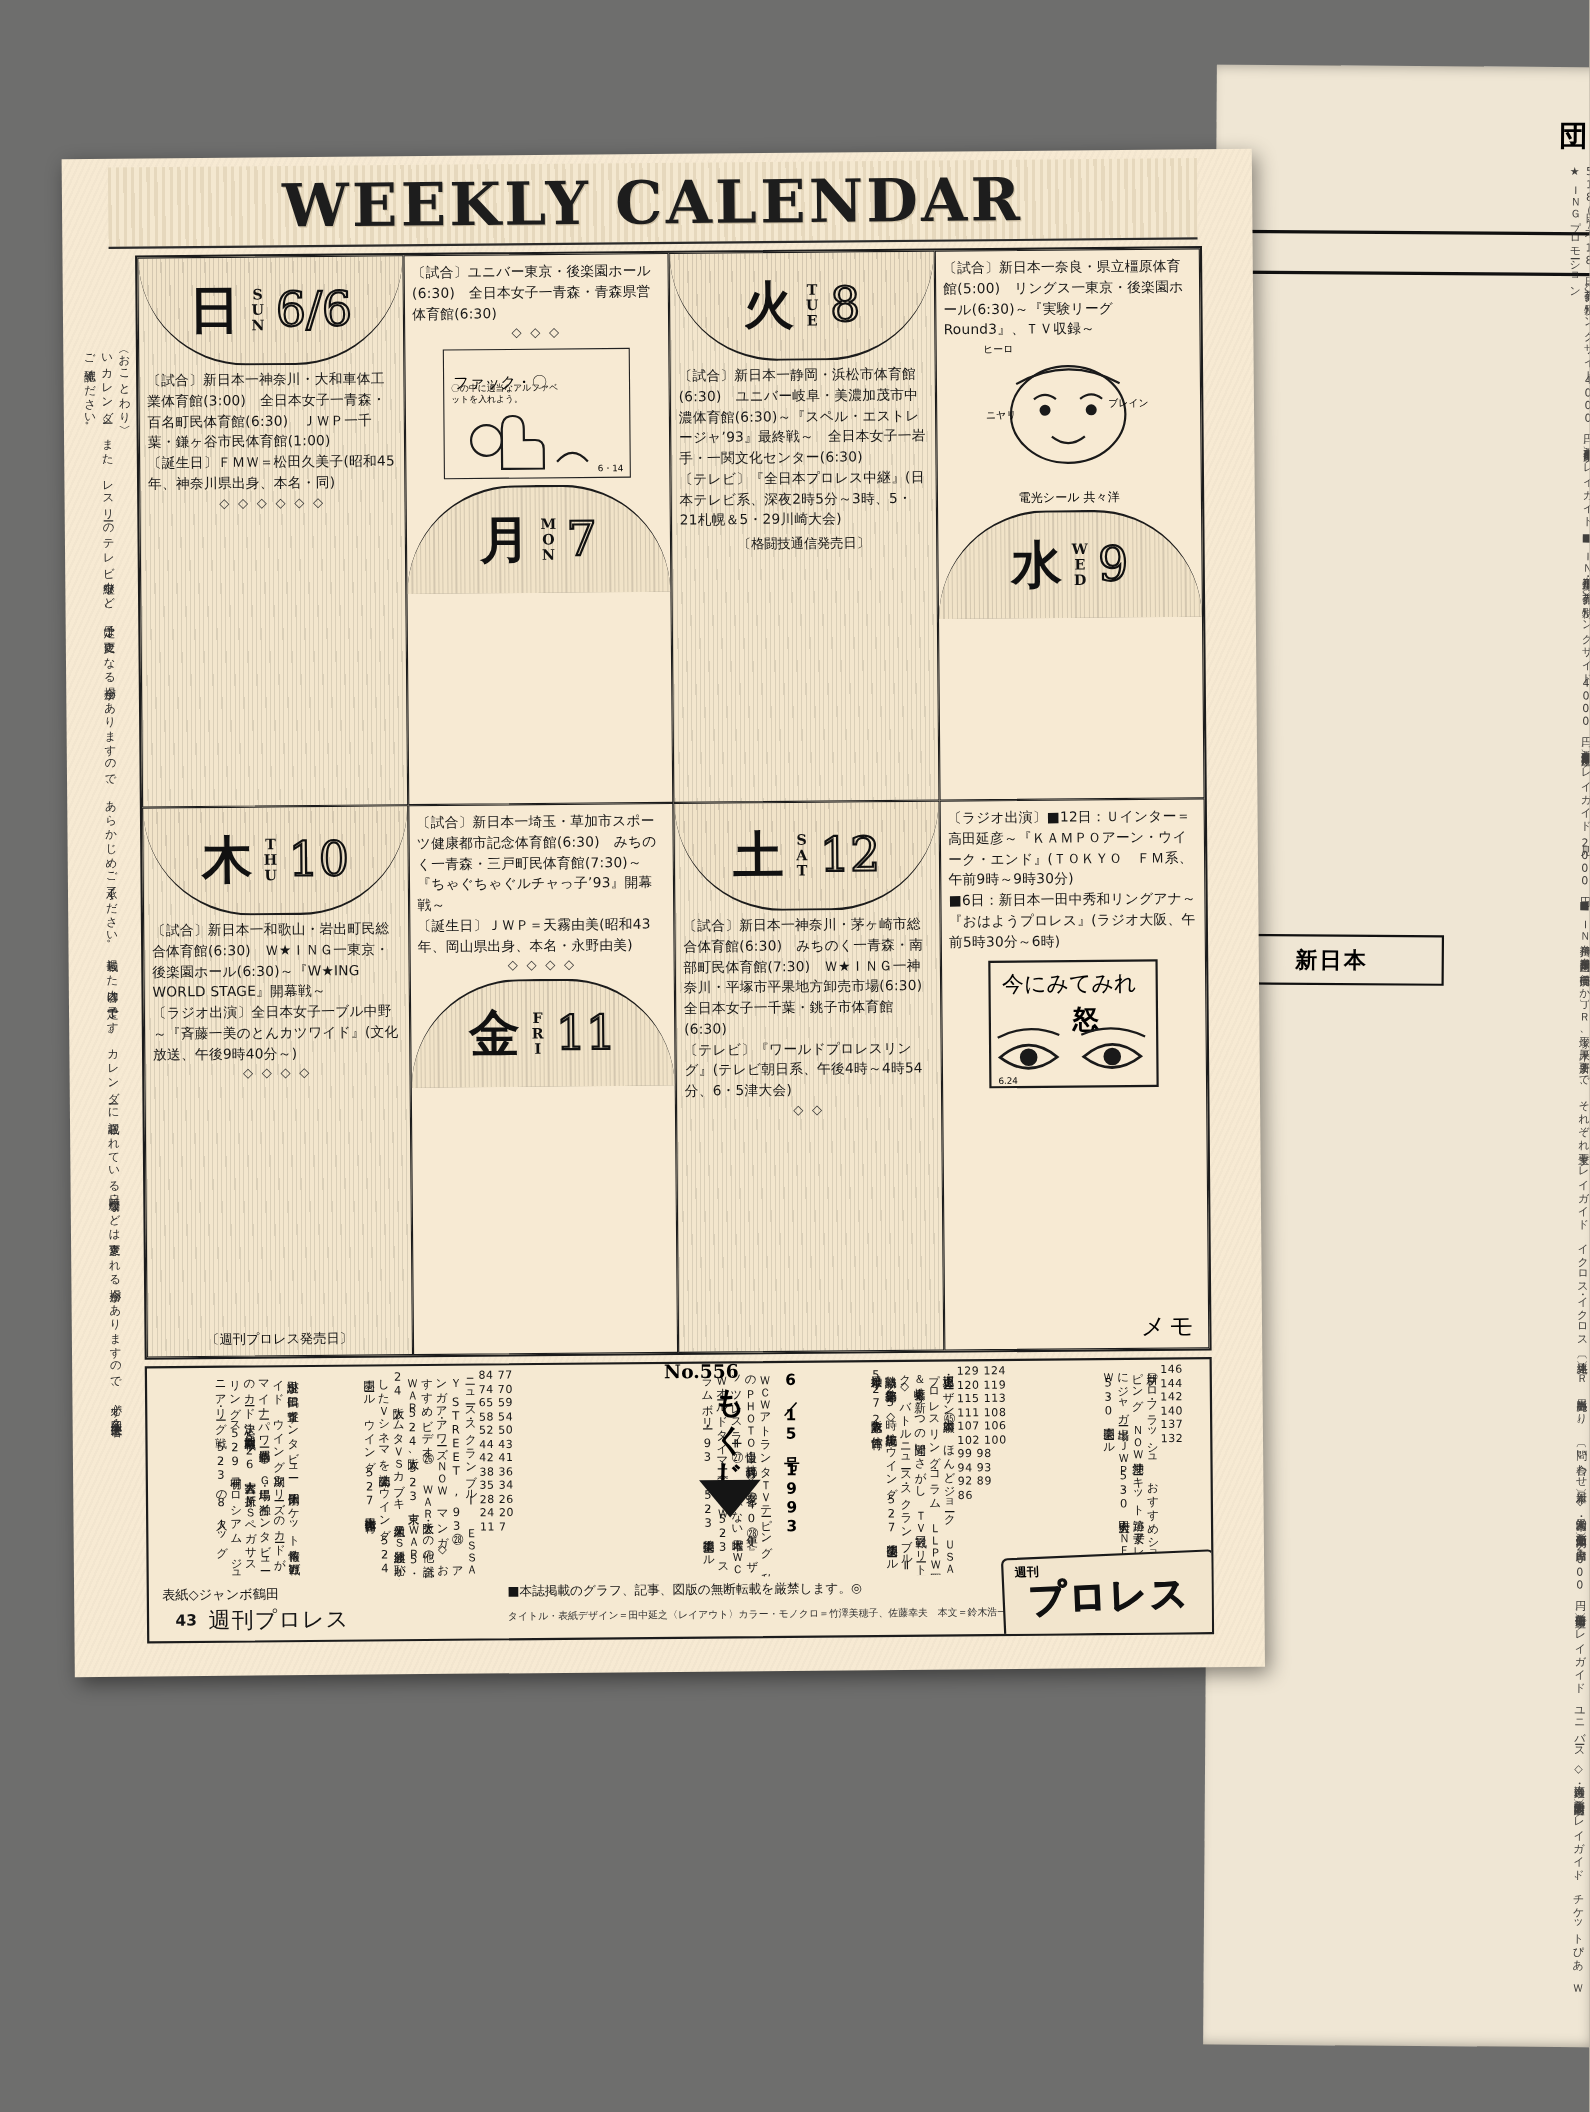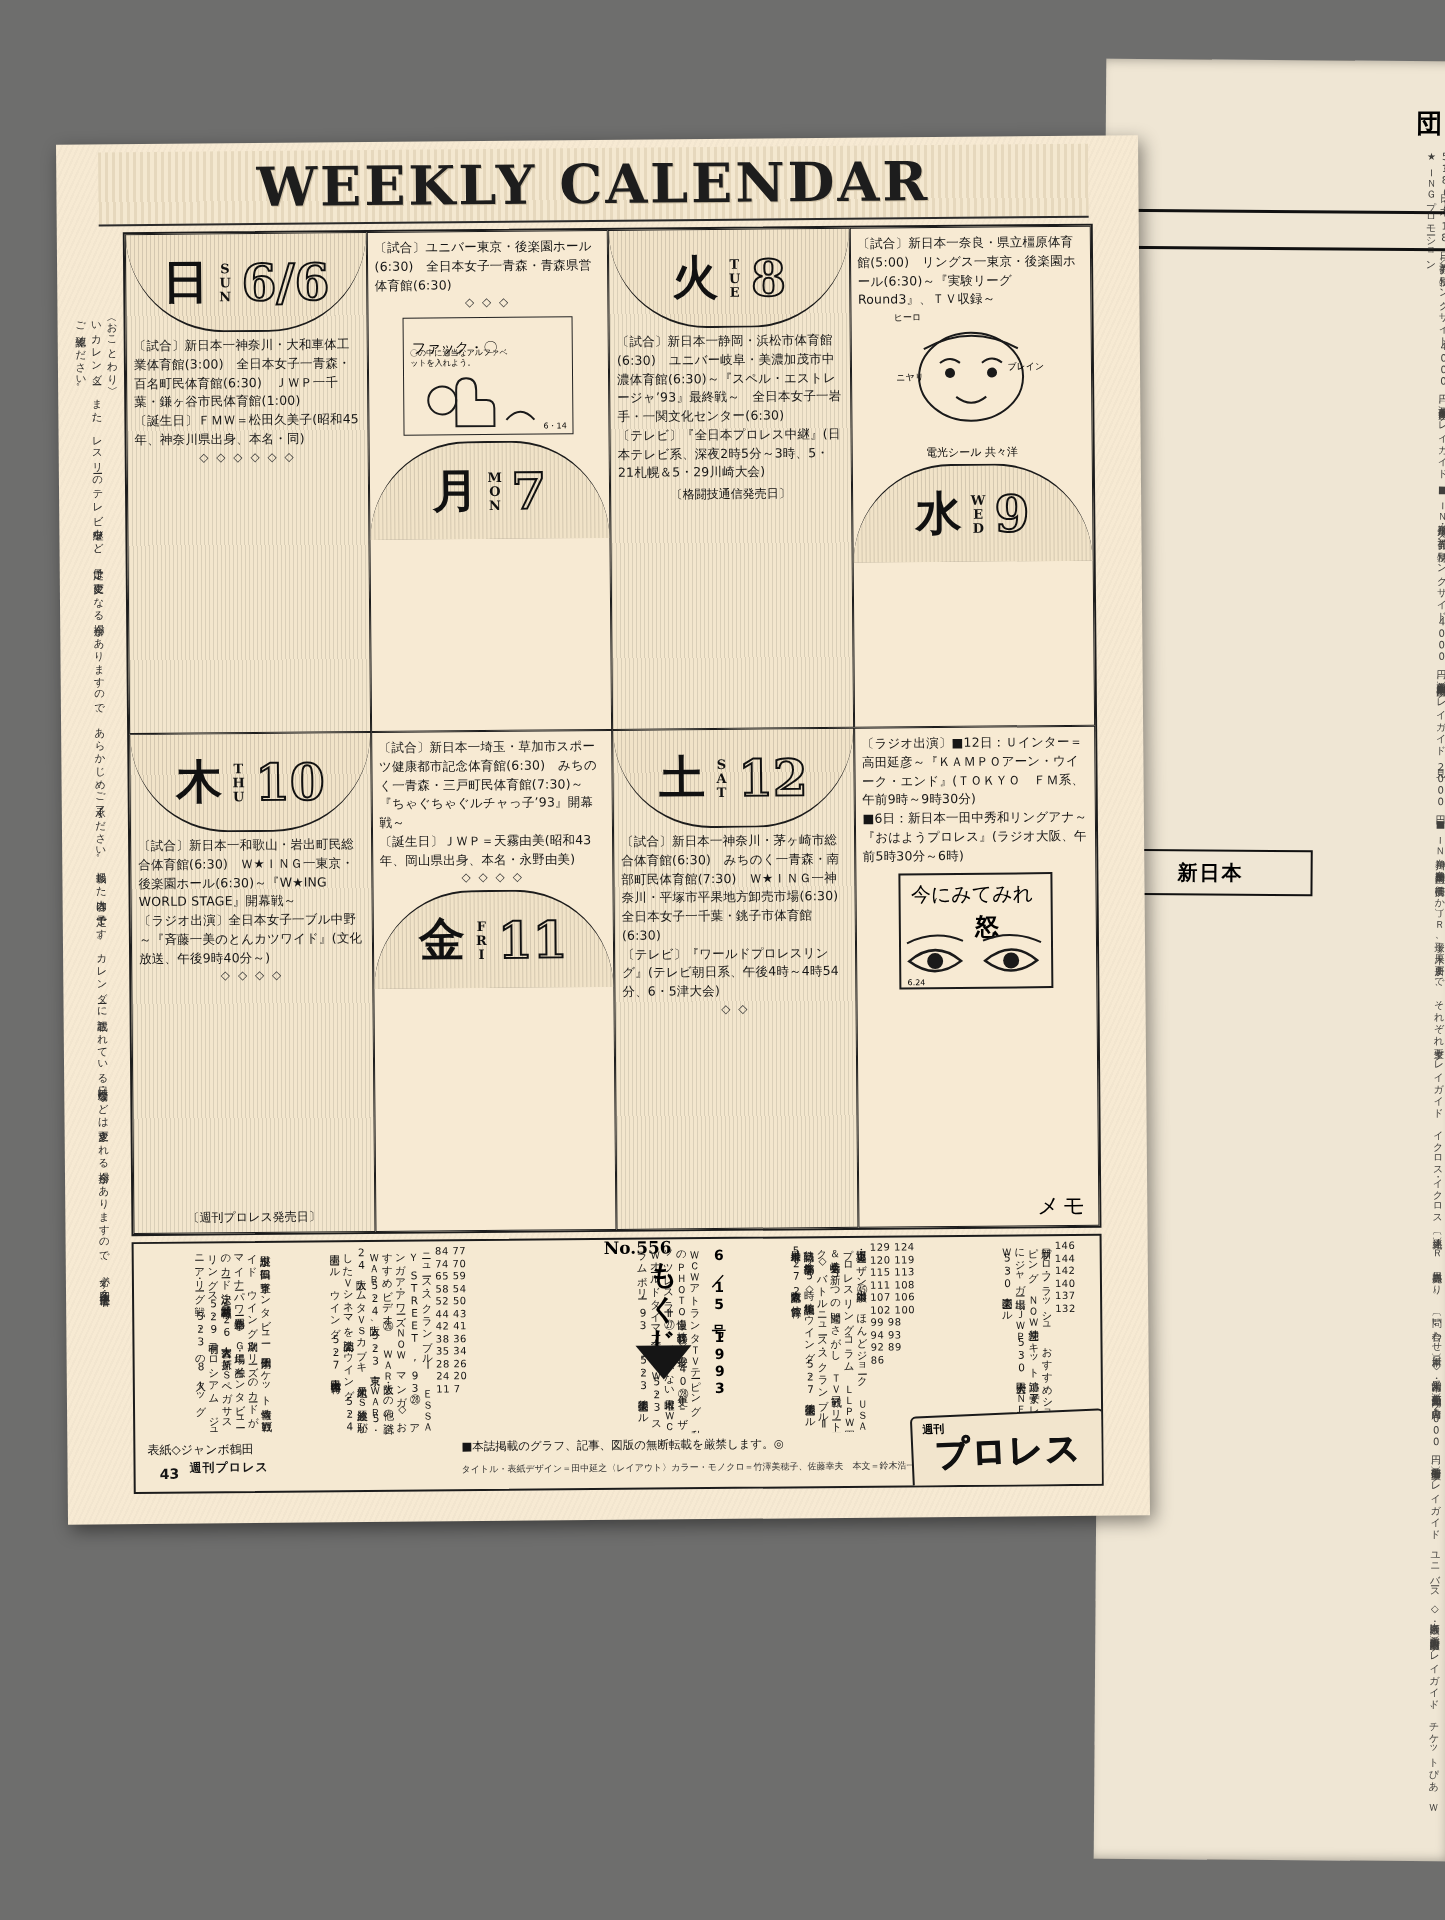--- a/index.html
+++ b/index.html
@@ -115,21 +115,21 @@
     font-size:46px;font-weight:bold;color:#111;letter-spacing:0;
   }
   .rom{
     font-family:"DejaVu Serif","Liberation Serif",serif;
     font-size:13px;font-weight:bold;line-height:1;
     writing-mode:vertical-rl;text-orientation:upright;
     letter-spacing:-1px;color:#111;
   }
   .num{
     font-family:"DejaVu Serif","Liberation Serif",serif;
-    font-size:50px;font-weight:bold;color:#111;
+    font-size:43px;font-weight:normal;color:#111;
     -webkit-text-stroke:1px #111;
   }
   .num.outline{color:transparent;-webkit-text-stroke:2px #111;}
   .body{
     font-size:12.5px;line-height:1.5;color:#161616;
     letter-spacing:.2px;white-space:pre-wrap;
   }
   .dots{
     text-align:center;font-size:12px;letter-spacing:2px;line-height:1.4;color:#333;
   }
@@ -183,21 +183,21 @@
     position:absolute;left:576px;top:8px;writing-mode:vertical-rl;
     text-orientation:upright;font-size:14px;letter-spacing:1px;font-weight:bold;
   }
   #foot{
     position:absolute;left:6px;right:6px;bottom:4px;height:48px;
     font-size:11px;color:#151515;
   }
   #foot .f-left{position:absolute;left:6px;top:2px;font-size:12px;}
   #foot .f-pg{position:absolute;left:18px;top:26px;font-size:14px;font-weight:bold;}
   #foot .f-logo{
-    position:absolute;left:48px;top:20px;font-size:12px;font-weight:bold;
+    position:absolute;left:48px;top:20px;font-size:20px;font-weight:normal;
     font-family:"DejaVu Serif","Liberation Serif",serif;letter-spacing:1px;text-align:right;
   }
   #foot .f-mid{position:absolute;left:320px;top:2px;font-size:11.5px;}
   #foot .f-right{position:absolute;right:10px;top:2px;font-size:12px;}
   #foot .f-small{position:absolute;left:320px;top:26px;font-size:9px;color:#333;}
   #logo-badge{
     position:absolute;right:-4px;bottom:-6px;width:190px;height:74px;
     background:#f2e5cd;border:2px solid #1a1a1a;border-radius:6px;
     transform:rotate(-2deg);
     display:flex;align-items:center;justify-content:center;

